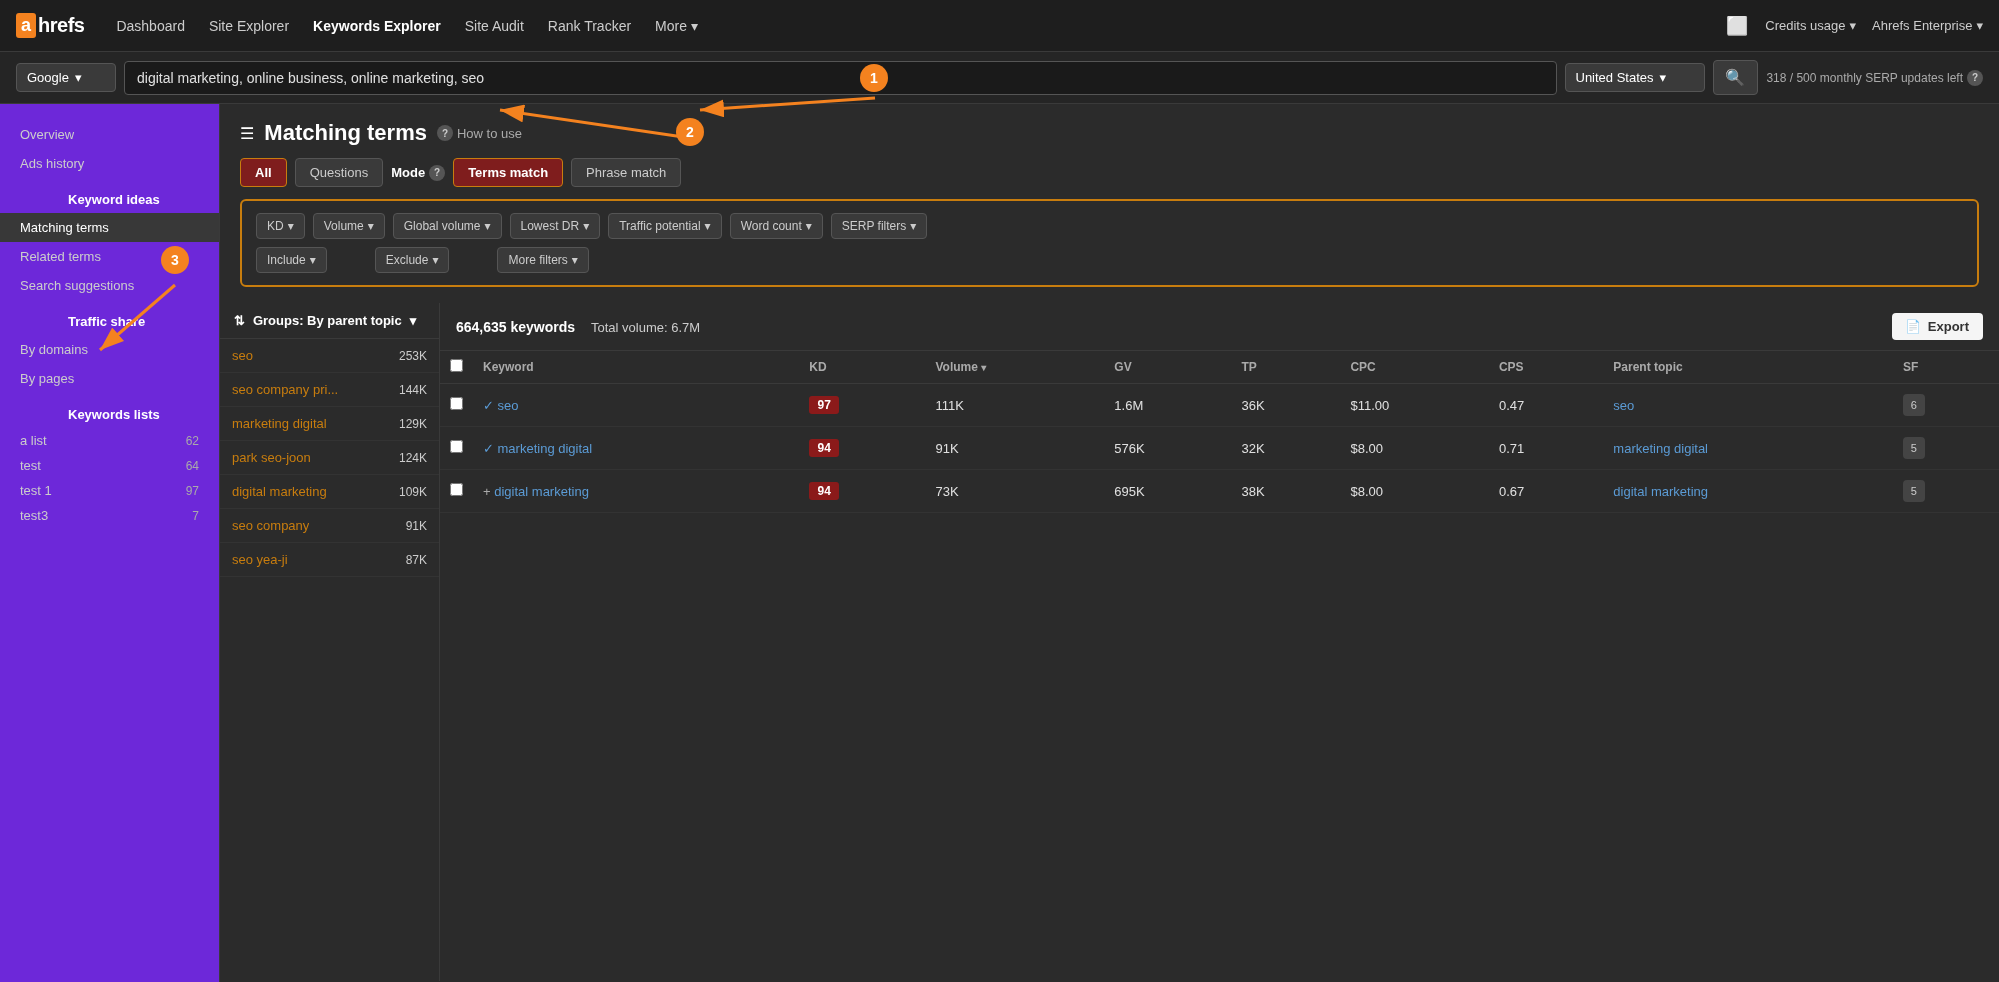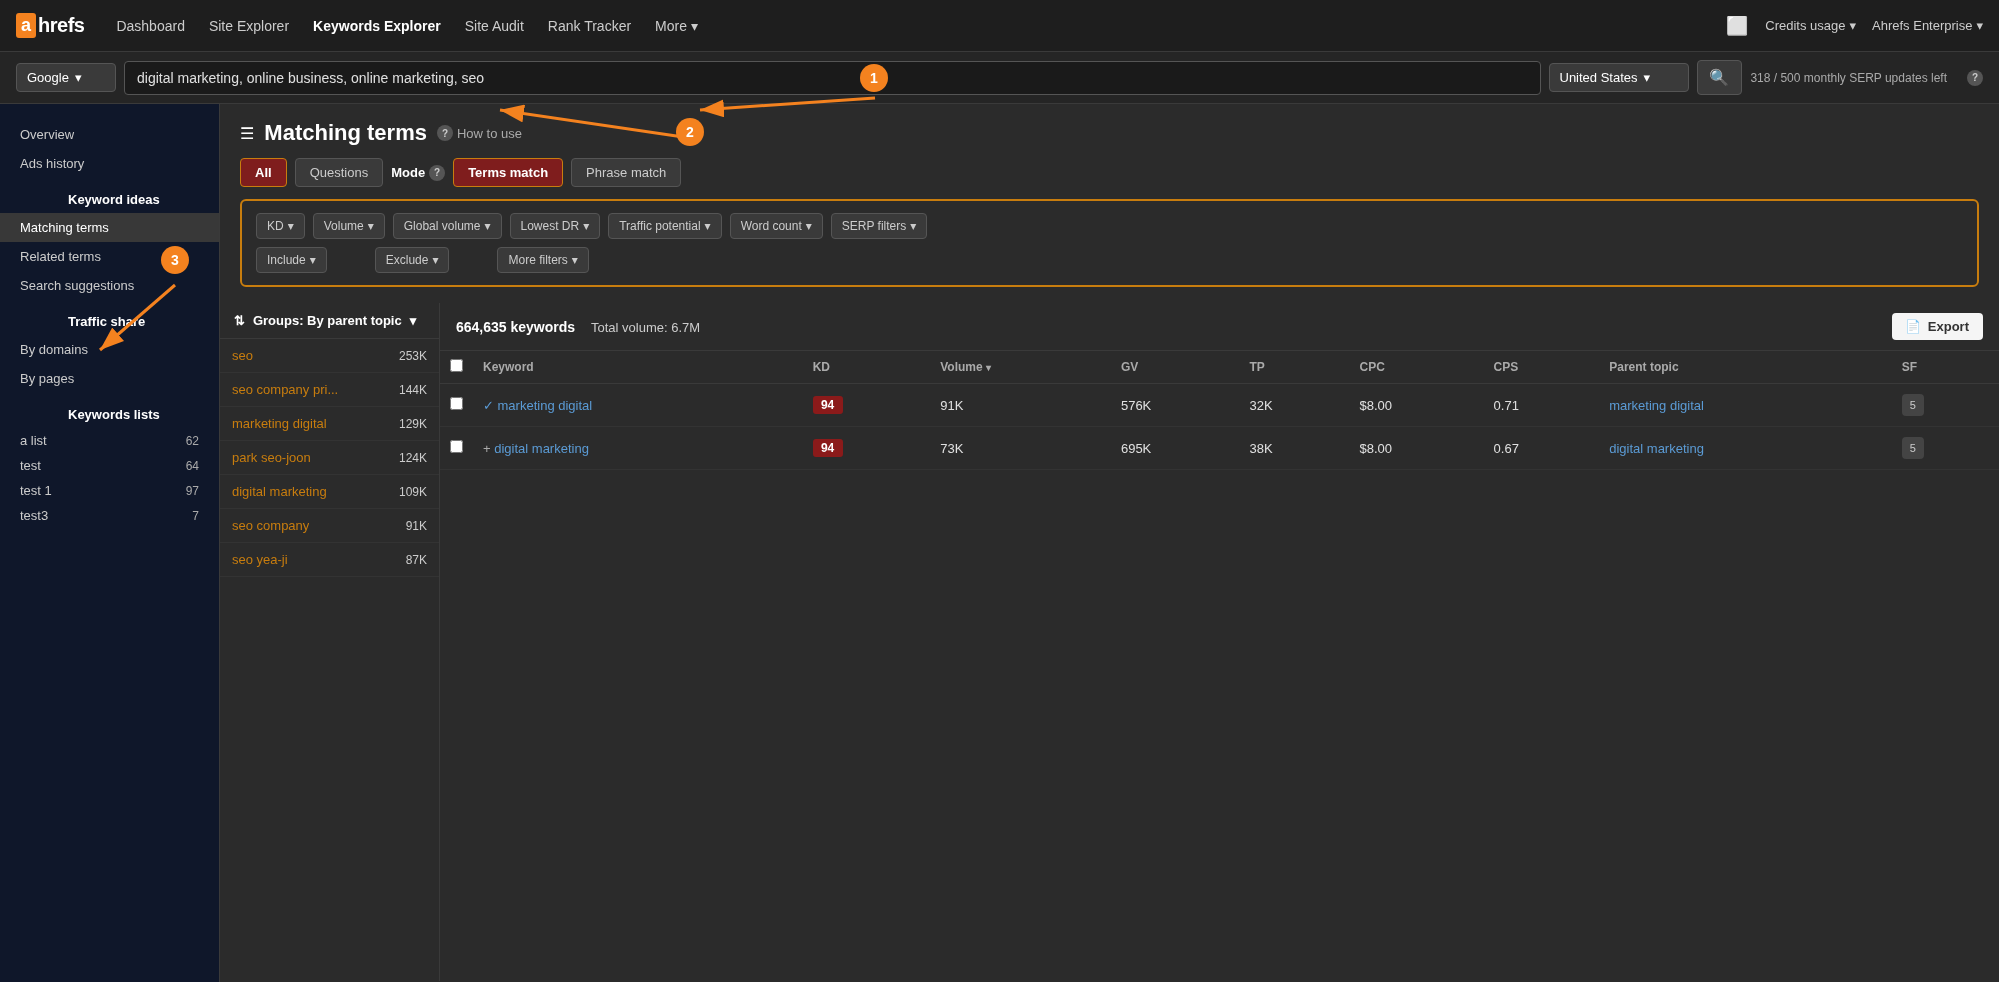--- a/index.html
+++ b/index.html
@@ -135,32 +135,32 @@
       border-radius: 4px;
       cursor: pointer;
       font-size: 16px;
     }
     .serp-count {
       color: #aaa;
       font-size: 12px;
       white-space: nowrap;
       display: flex;
       align-items: center;
-      gap: 20px;
+      gap: 4px;
     }
 
     
     .main-layout {
       display: flex;
       height: calc(982px - 104px);
     }
 
     
     .sidebar {
-      background: #0f172a;
+      background: #6d28d9;
       width: 220px;
       min-width: 220px;
       padding: 16px 0;
       border-right: 1px solid #3a3a3a;
       overflow-y: auto;
     }
     .sidebar-link {
       display: block;
       padding: 7px 20px;
       color: #ccc;
@@ -681,20 +681,37 @@
                 <th><span>GV</span></th>
                 <th><span>TP</span></th>
                 <th><span>CPC</span></th>
                 <th><span>CPS</span></th>
                 <th><span>Parent topic</span></th>
                 <th><span>SF</span></th>
               </tr>
             </thead>
             <tbody>
 
+              <tr>
+                <td class="checkbox-cell">
+                  <input type="checkbox" style="">
+                </td>
+                <td>
+                  <span class="check-icon">✓</span>
+                  <a class="kw-link">seo</a>
+                </td>
+                <td><span class="kd-badge">97</span></td>
+                <td>111K</td>
+                <td>1.6M</td>
+                <td>36K</td>
+                <td>$11.00</td>
+                <td>0.47</td>
+                <td><a class="kw-link">seo</a></td>
+                <td><span class="sf-badge">6</span></td>
+              </tr>
 
               <tr>
                 <td class="checkbox-cell">
                   <input type="checkbox" style="">
                 </td>
                 <td>
                   <span class="check-icon">✓</span>
                   <a class="kw-link">marketing digital</a>
                 </td>
                 <td><span class="kd-badge">94</span></td>

